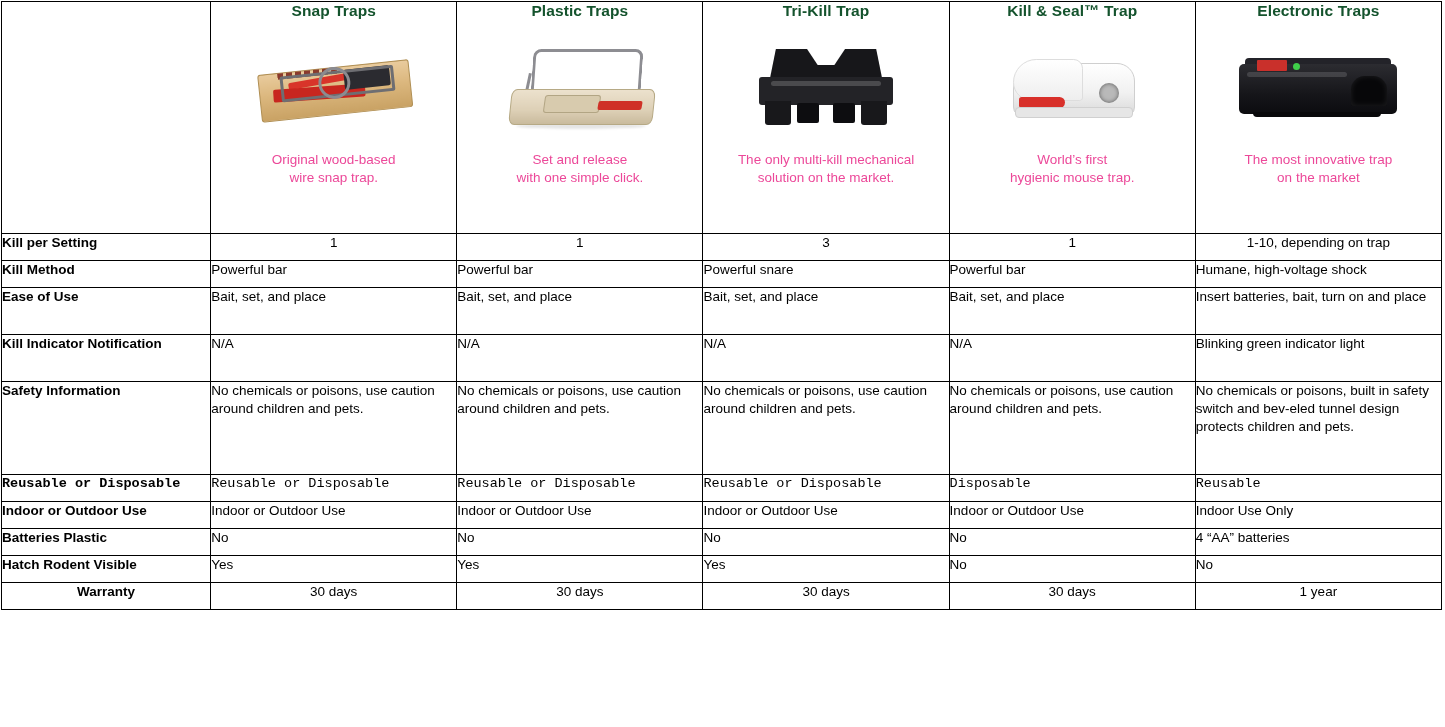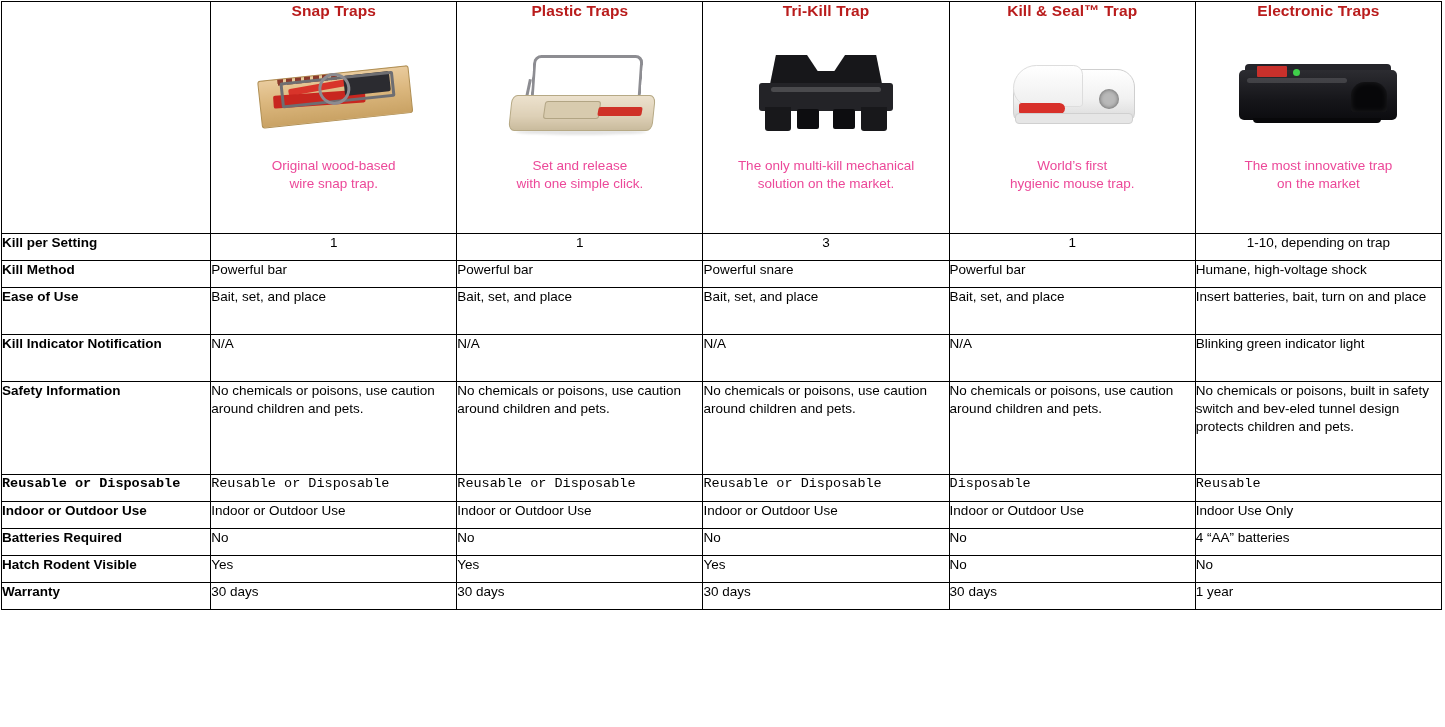--- a/index.html
+++ b/index.html
@@ -36,25 +36,25 @@
 
   
   .hdr-cell {
     height: 232px;
     text-align: center;
     position: relative;
     padding: 8px 6px 6px 6px;
     box-sizing: border-box;
   }
   .hdr-title {
-    color: #b91c1c;
+    color: #14532d;
     font-weight: bold;
     font-size: 15.5px;
     letter-spacing: 0.1px;
-    margin-bottom: 20px;
+    margin-bottom: 14px;
     line-height: 1.1;
   }
   .hdr-img {
     height: 112px;
     display: flex;
     align-items: center;
     justify-content: center;
     margin-bottom: 6px;
   }
   .hdr-tag {
@@ -80,21 +80,21 @@
   tr.r-killset td { height: 26px; }
   tr.r-killmethod td { height: 26px; }
   tr.r-ease td { height: 46px; }
   tr.r-bait td { height: 46px; }
   tr.r-indicator td { height: 46px; }
   tr.r-safety td { height: 92px; }
   tr.r-reuse td { height: 26px; font-family: Liberation Mono, monospace; }
   tr.r-inout td { height: 26px; }
   tr.r-batt td { height: 26px; }
   tr.r-dead td { height: 26px; }
-  tr.r-warr td { height: 26px; }
+  tr.r-warr td { height: 26px; text-align: center; }
 
   
   .art { position: relative; }
 
   
   .art-snap { width: 150px; height: 80px; transform: rotate(-6deg); }
   .snap-base {
     position: absolute; left: 0; top: 18px; width: 150px; height: 46px;
     background: linear-gradient(180deg,#e8c99a 0%, #dcb float 40%, #cfa96f 100%);
     background: linear-gradient(180deg,#e9cb9d 0%, #dcb87f 45%, #c9a264 100%);
@@ -416,21 +416,21 @@
       <tr class="r-inout">
         <td class="row-label">Indoor or Outdoor Use</td>
         <td class="row-val">Indoor or Outdoor Use</td>
         <td class="row-val">Indoor or Outdoor Use</td>
         <td class="row-val">Indoor or Outdoor Use</td>
         <td class="row-val">Indoor or Outdoor Use</td>
         <td class="row-val">Indoor Use Only</td>
       </tr>
 
       <tr class="r-batt">
-        <td class="row-label">Batteries Required</td>
+        <td class="row-label">Batteries Plastic</td>
         <td class="row-val">No</td>
         <td class="row-val">No</td>
         <td class="row-val">No</td>
         <td class="row-val">No</td>
         <td class="row-val">4 “AA” batteries</td>
       </tr>
 
       <tr class="r-dead">
         <td class="row-label">Hatch Rodent Visible</td>
         <td class="row-val">Yes</td>

